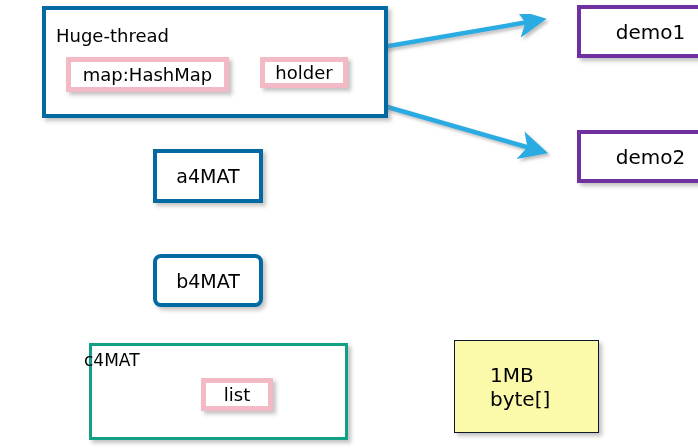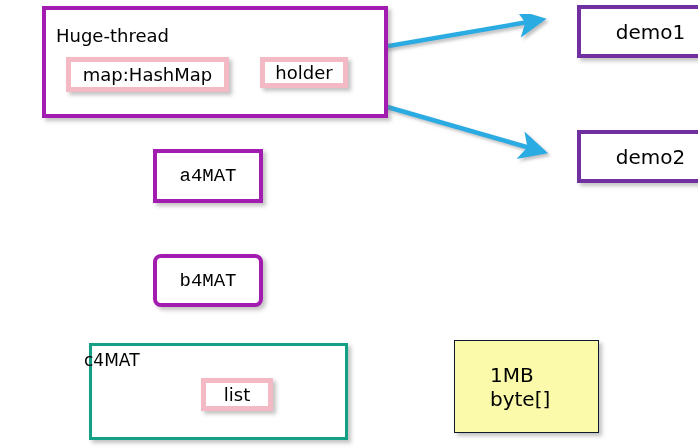--- a/index.html
+++ b/index.html
@@ -18,22 +18,21 @@
     overflow: hidden;
   }
   .box {
     position: absolute;
     box-sizing: border-box;
     background: #ffffff;
     box-shadow: 3px 3px 4px rgba(120,120,120,0.45);
     margin-left: 36px;
   }
   .green-box {
-    border: 4px solid #a21caf;
-    font-family: Liberation Mono, monospace;
+    border: 4px solid #0369a1;
   }
   .green-box-thin {
     border: 3px solid #14a085;
   }
   .purple-box {
     border: 4px solid #7030a0;
   }
   .pink-box {
     border: 5px solid #f3b9c4;
     background: #ffffff;

